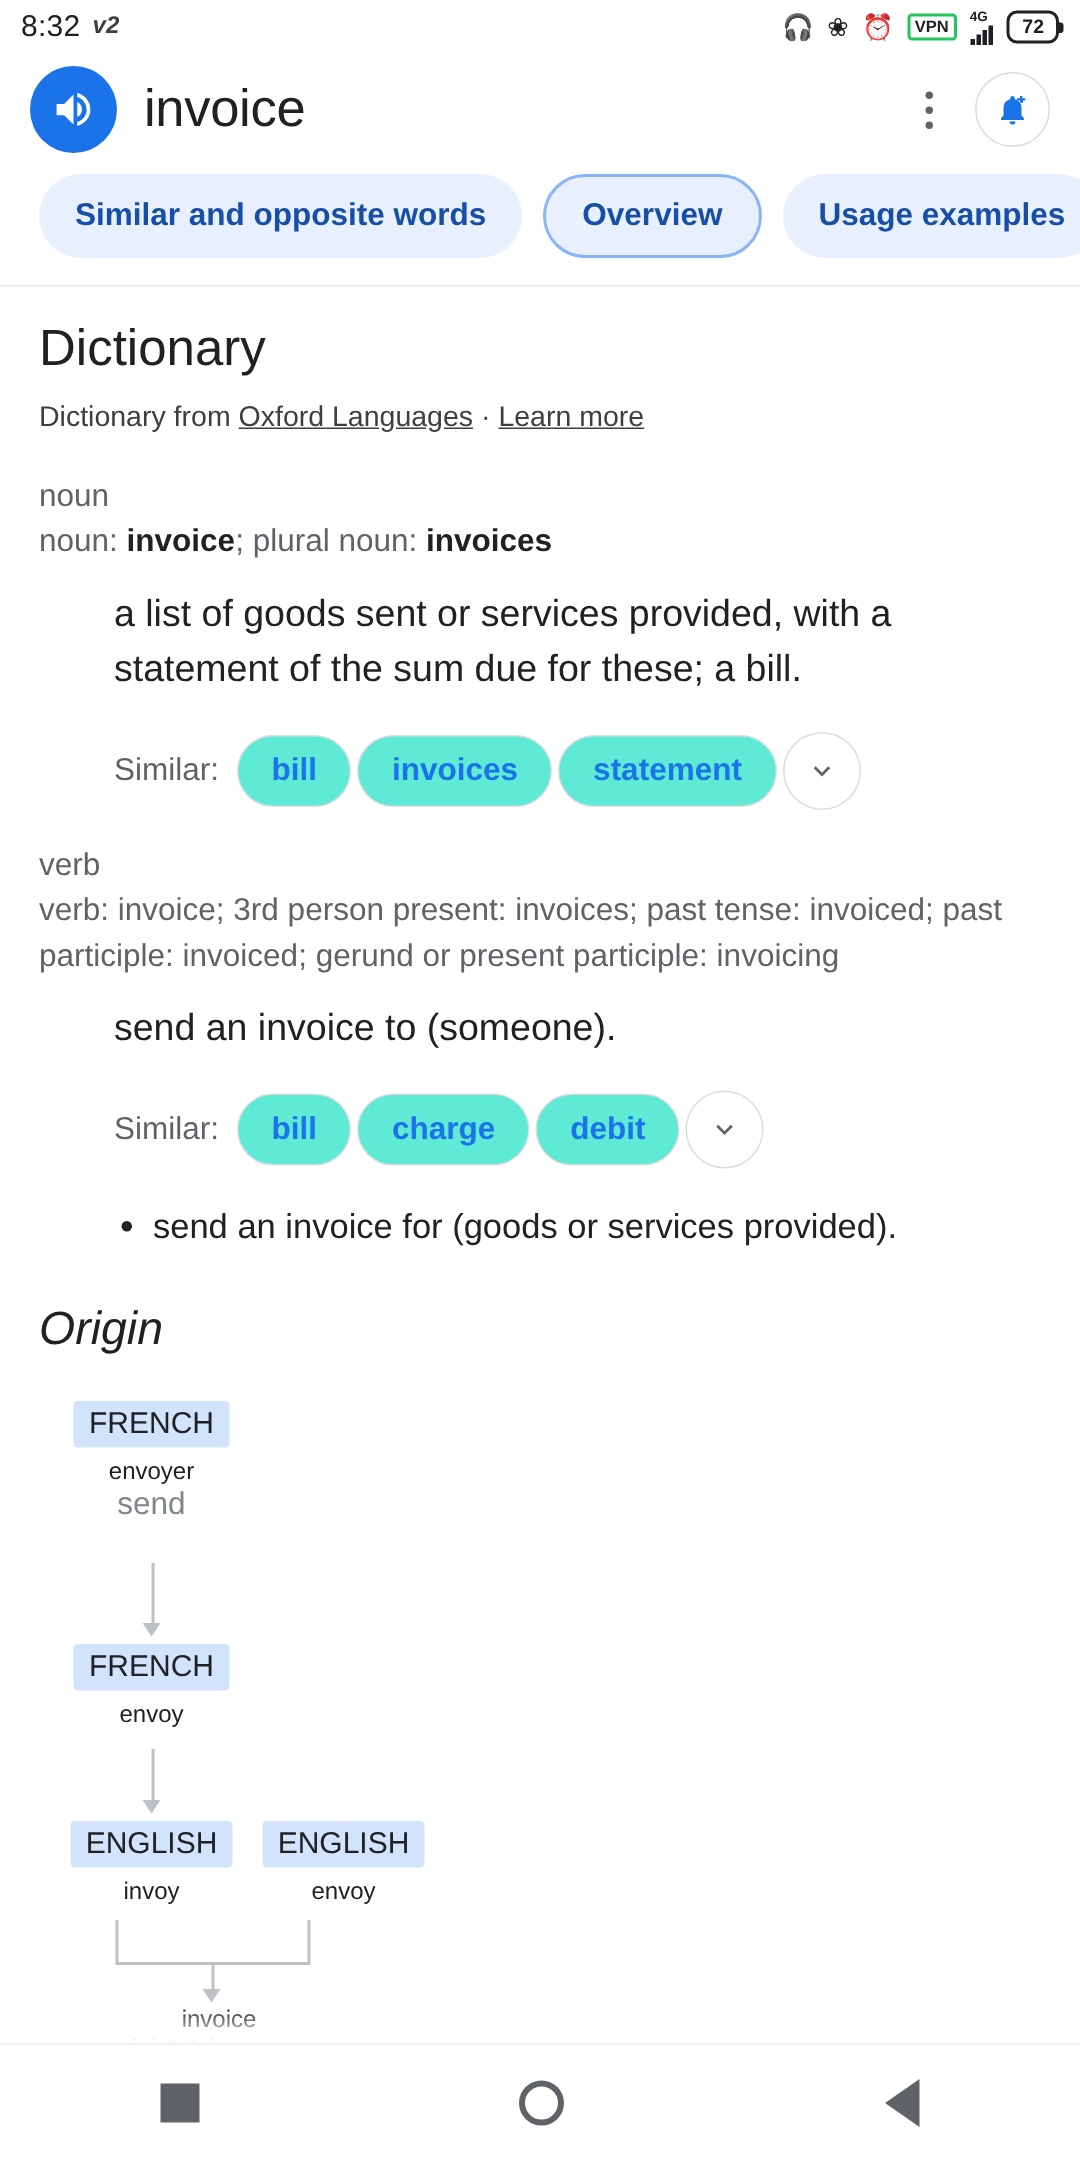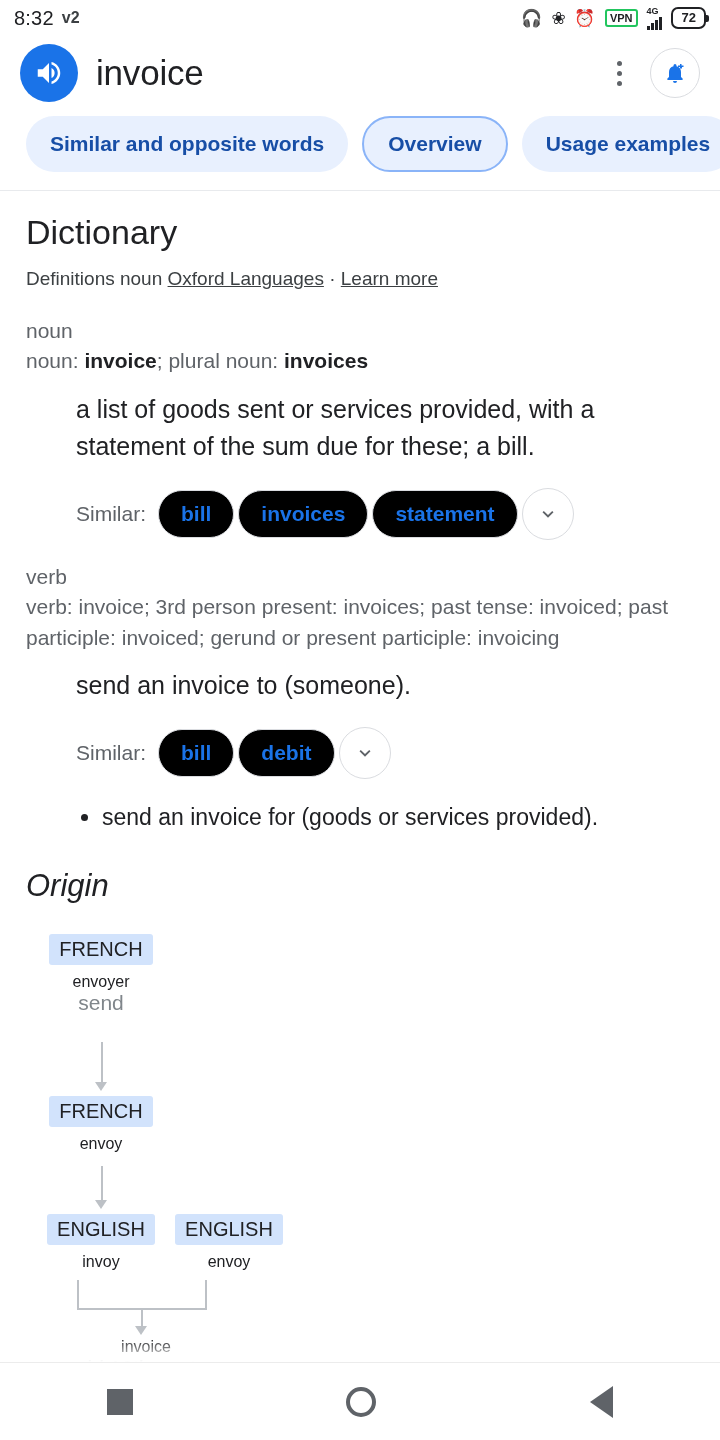--- a/index.html
+++ b/index.html
@@ -16,21 +16,21 @@
   
   .statusbar {
     height: 36px;
     display: flex; align-items: center;
     padding: 0 14px;
     font-size: 19px;
     color: #202124;
   }
   .statusbar .left { display: flex; align-items: center; gap: 8px; }
   .statusbar .time { font-size: 20px; font-weight: 500; letter-spacing: .2px; }
-  .statusbar .v2 { font-size: 16px; font-weight: 700; color: #3c4043; }
+  .statusbar .v2 { font-size: 16px; font-weight: 700; font-style: italic; color: #3c4043; }
   .statusbar .right { margin-left: auto; display: flex; align-items: center; gap: 9px; }
   .sicon { font-size: 17px; line-height: 1; color: #202124; display: inline-block; }
   .vpnbox {
     border: 2px solid #22c55e; border-radius: 3px;
     font-size: 11px; font-weight: 700; padding: 1px 3px; line-height: 1.1;
   }
   .netw { display: flex; flex-direction: column; align-items: flex-start; line-height: 1; }
   .netw .g { font-size: 9px; font-weight: 700; margin-bottom: 1px; }
   .bars { display: flex; align-items: flex-end; gap: 1px; height: 13px; }
   .bars i { display: block; width: 3px; background: #202124; }
@@ -106,21 +106,21 @@
     margin: 0 0 22px 50px;
   }
   .similar-row {
     display: flex; align-items: center; gap: 4px;
     margin: 0 0 22px 50px; flex-wrap: nowrap;
   }
   .similar-label { font-size: 21px; color: #5f6368; margin-right: 8px; }
   .chip {
     border: 1px solid #dadce0; border-radius: 26px;
     padding: 11px 22px; font-size: 21px; font-weight: 600; color: #1a73e8;
-    background: #000000; cursor: pointer; white-space: nowrap;
+    background: #5eead4; cursor: pointer; white-space: nowrap;
   }
   .chip-more {
     width: 52px; height: 52px; border-radius: 50%;
     border: 1px solid #dadce0; background: #fff;
     display: flex; align-items: center; justify-content: center; cursor: pointer;
   }
   .chip-more svg { width: 22px; height: 22px; fill: #5f6368; }
   ul.sub { margin: 0 0 10px 52px; padding: 0 0 0 24px; }
   ul.sub li { font-size: 23px; line-height: 1.45; color: #202124; }
 
@@ -223,21 +223,21 @@
 <div class="tabs">
   <div class="tab">Similar and opposite words</div>
   <div class="tab active">Overview</div>
   <div class="tab">Usage examples</div>
 </div>
 
 <div class="content">
   <h1 class="section-title">Dictionary</h1>
 
   <div class="defs-from">
-    <span>Definitions noun </span><a href="#">Oxford Languages</a><span> · </span><a href="#">Learn more</a>
+    <span>Dictionary from </span><a href="#">Oxford Languages</a><span> · </span><a href="#">Learn more</a>
   </div>
 
   <div class="pos">noun</div>
   <div class="pos-forms">
     <span>noun: </span><b>invoice</b><span>; plural noun: </span><b>invoices</b>
   </div>
   <div class="definition">a list of goods sent or services provided, with a statement of the sum due for these; a bill.</div>
   <div class="similar-row">
     <span class="similar-label">Similar:</span>
     <span class="chip">bill</span>
@@ -249,20 +249,21 @@
         </svg>
     </span>
   </div>
 
   <div class="pos">verb</div>
   <div class="pos-forms">verb: invoice; 3rd person present: invoices; past tense: invoiced; past participle: invoiced; gerund or present participle: invoicing</div>
   <div class="definition">send an invoice to (someone).</div>
   <div class="similar-row">
     <span class="similar-label">Similar:</span>
     <span class="chip">bill</span>
+    <span class="chip">charge</span>
     <span class="chip">debit</span>
     <span class="chip-more">
       <svg viewBox="0 0 24 24" aria-hidden="true">
           <path d="M7.4 8.6 12 13.2l4.6-4.6L18 10l-6 6-6-6z"></path>
         </svg>
     </span>
   </div>
   <ul class="sub">
     <li>send an invoice for (goods or services provided).</li>
   </ul>

